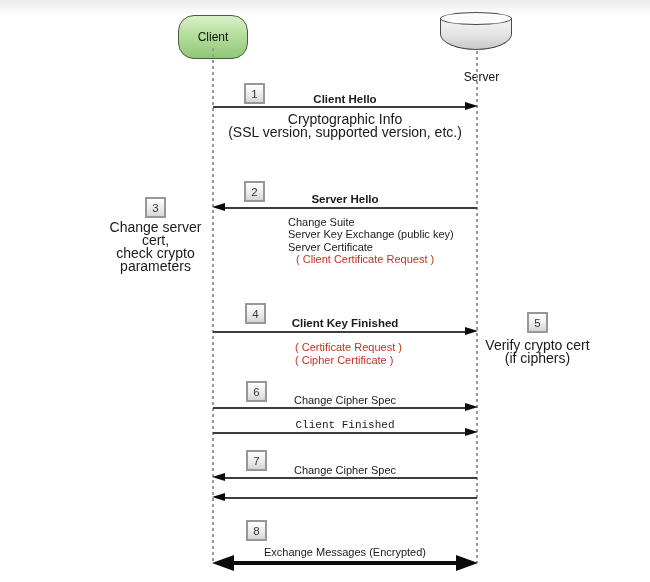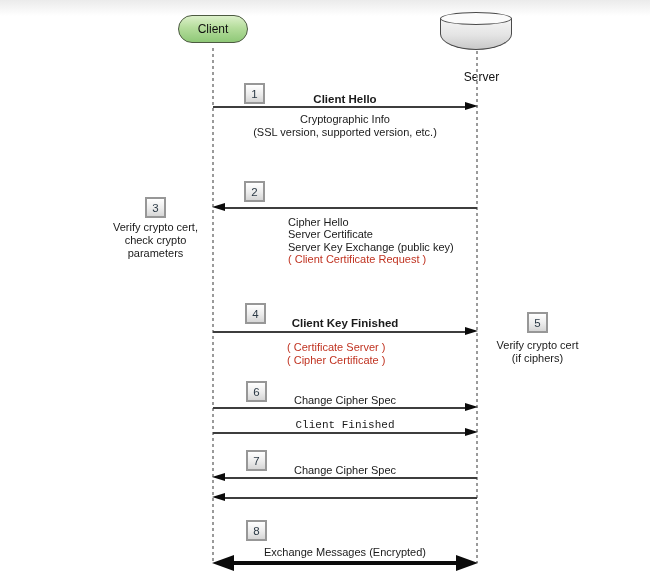--- a/index.html
+++ b/index.html
@@ -6,21 +6,21 @@
   html,body { background:#fff; }
   .canvas {
     position:relative; width:650px; height:582px; background:#ffffff;
     font-family:"Liberation Sans","DejaVu Sans",sans-serif; color:#1a1a1a; overflow:hidden;
   }
   .top-shade { position:absolute; left:0; top:0; width:650px; height:16px;
     background:linear-gradient(180deg,#ebebeb,#ffffff); }
 
   
   .client-node {
-    position:absolute; left:178px; top:15px; width:70px; height:28px;
+    position:absolute; left:178px; top:15px; width:70px; height:44px;
     border:1.5px solid #4c5a41; border-radius:16px;
     background:linear-gradient(180deg,#dcf0ca 0%,#b5dd9c 45%,#8fc878 100%);
     display:flex; align-items:center; justify-content:center;
     font-size:12px; color:#111;
   }
   .server-node { position:absolute; left:440px; top:12px; width:72px; height:38px; }
   .cyl-body {
     position:absolute; left:0; top:6px; width:72px; height:32px;
     border:1.5px solid #4a4a4a; border-top:none;
     border-radius:0 0 50% 50% / 0 0 16px 16px;
@@ -65,23 +65,23 @@
     border-right:13px solid #0b0b0b; }
   .arrow.thick { height:18px; }
   .arrow.thick .line { top:7px; height:4px; left:16px; right:16px; background:#0b0b0b; }
   .arrow.thick .head-r { top:1px; border-top-width:8px; border-bottom-width:8px; border-left-width:22px; }
   .arrow.thick .head-l { top:1px; border-top-width:8px; border-bottom-width:8px; border-right-width:22px; }
 
   
   .msg-label { position:absolute; left:213px; width:264px; text-align:center;
     font-size:11px; height:14px; line-height:14px; }
   .msg-label.bold { font-weight:bold; font-size:11.5px; }
-  .note-center { position:absolute; text-align:center; font-size:11px; line-height:13px; }
+  .note-center { position:absolute; text-align:center; font-size:14px; line-height:13px; }
   .note-left { position:absolute; text-align:left; font-size:11px; line-height:12.4px; }
-  .red { color:#c03321; }
+  .red { color:#c03321;margin-left:8px; }
 </style>
 </head>
 <body>
 
 <div class="canvas">
   <div class="top-shade"></div>
 
   <div class="client-node">
     <span>Client</span>
   </div>
@@ -103,50 +103,51 @@
     <div class="head-r"></div>
   </div>
   <div class="note-center" style="left:213px; top:113px; width:264px;">
     <div>Cryptographic Info</div>
     <div>(SSL version, supported version, etc.)</div>
   </div>
 
   <div class="badge" style="left:244px; top:181px;">
     <span>2</span>
   </div>
+  <div class="msg-label bold" style="top:192px;">Server Hello</div>
   <div class="arrow left" style="top:202px;">
     <div class="line"></div>
     <div class="head-l"></div>
   </div>
   <div class="note-left" style="left:288px; top:216px;">
-    <div>Cipher Hello</div>
+    <div>Change Suite</div>
+    <div>Server Key Exchange (public key)</div>
     <div>Server Certificate</div>
-    <div>Server Key Exchange (public key)</div>
     <div class="red">( Client Certificate Request )</div>
   </div>
 
   <div class="badge" style="left:145px; top:197px;">
     <span>3</span>
   </div>
   <div class="note-center" style="left:103px; top:221px; width:105px;">
-    <div>Verify crypto cert,</div>
+    <div>Change server cert,</div>
     <div>check crypto</div>
     <div>parameters</div>
   </div>
 
   <div class="badge" style="left:245px; top:303px;">
     <span>4</span>
   </div>
   <div class="msg-label bold" style="top:316px;">Client Key Finished</div>
   <div class="arrow right" style="top:326px;">
     <div class="line"></div>
     <div class="head-r"></div>
   </div>
   <div class="note-left red" style="left:287px; top:341px; line-height:12.8px;">
-    <div>( Certificate Server )</div>
+    <div>( Certificate Request )</div>
     <div>( Cipher Certificate )</div>
   </div>
 
   <div class="badge" style="left:527px; top:312px;">
     <span>5</span>
   </div>
   <div class="note-center" style="left:485px; top:339px; width:105px;">
     <div>Verify crypto cert</div>
     <div>(if ciphers)</div>
   </div>

